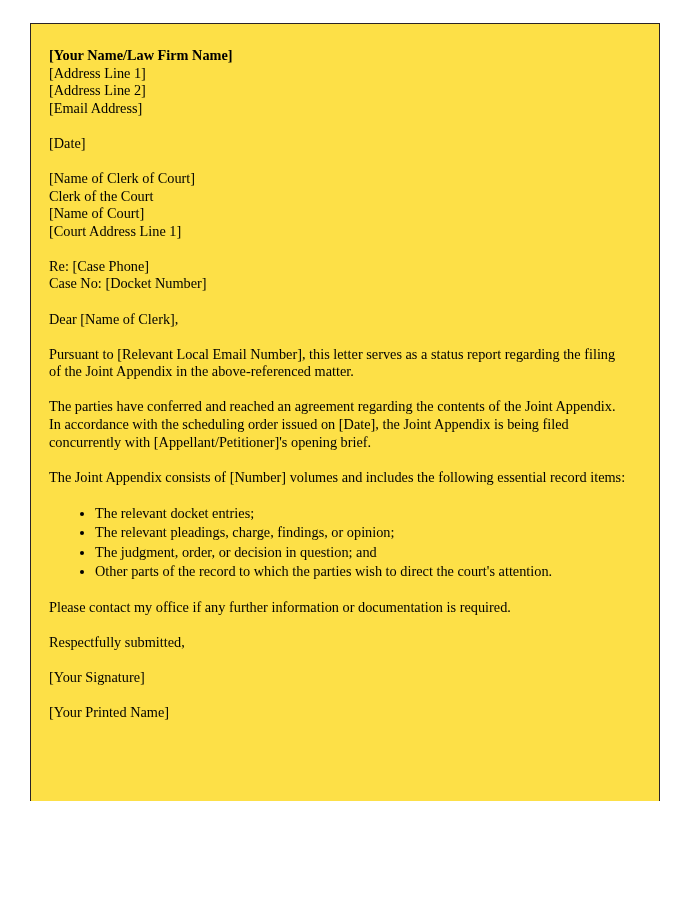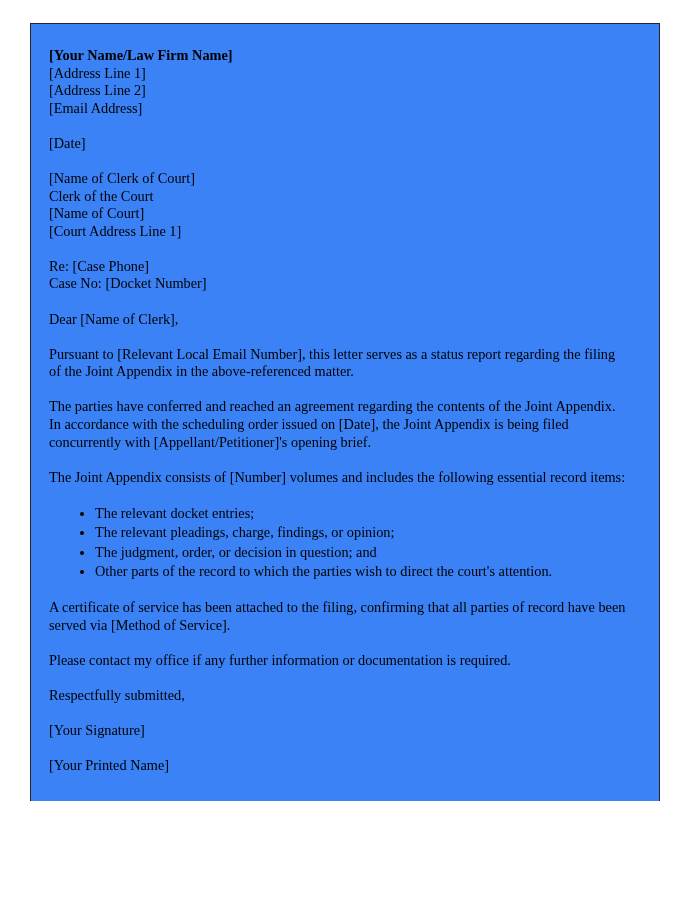--- a/index.html
+++ b/index.html
@@ -16,21 +16,21 @@
     overflow: hidden;
   }
 
   
   #page-sheet {
     position: absolute;
     left: 30px;
     top: 23px;
     width: 630px;
     height: 778px;
-    background: #3b82f6;
+    background: #fde047;
     border-left: 1.6px solid #2a2326;
     border-right: 1.6px solid #2a2326;
     border-top: 1.6px solid #2a2326;
     border-bottom: none;
     box-sizing: border-box;
     overflow: hidden;
   }
 
   #letter-body {
     position: absolute;
@@ -107,21 +107,20 @@
 
     <p class="para">The Joint Appendix consists of [Number] volumes and includes the following essential record items:</p>
 
     <ul class="record-list">
       <li>The relevant docket entries;</li>
       <li>The relevant pleadings, charge, findings, or opinion;</li>
       <li>The judgment, order, or decision in question; and</li>
       <li>Other parts of the record to which the parties wish to direct the court's attention.</li>
     </ul>
 
-    <p class="para">A certificate of service has been attached to the filing, confirming that all parties of record have been served via [Method of Service].</p>
 
     <p class="para">Please contact my office if any further information or documentation is required.</p>
 
     <p class="para">Respectfully submitted,</p>
 
     <p class="para">[Your Signature]</p>
 
     <p class="para">[Your Printed Name]</p>
 
   </div>

